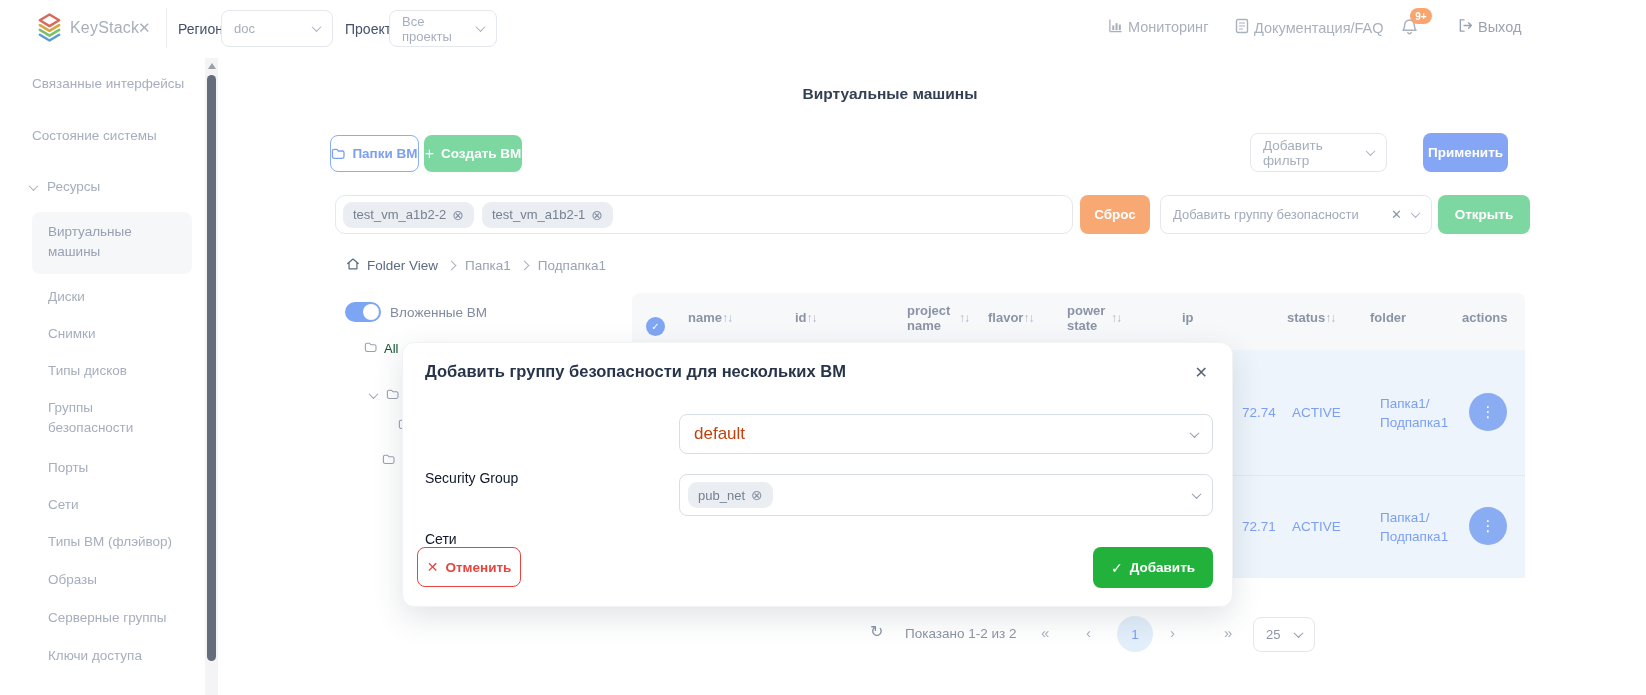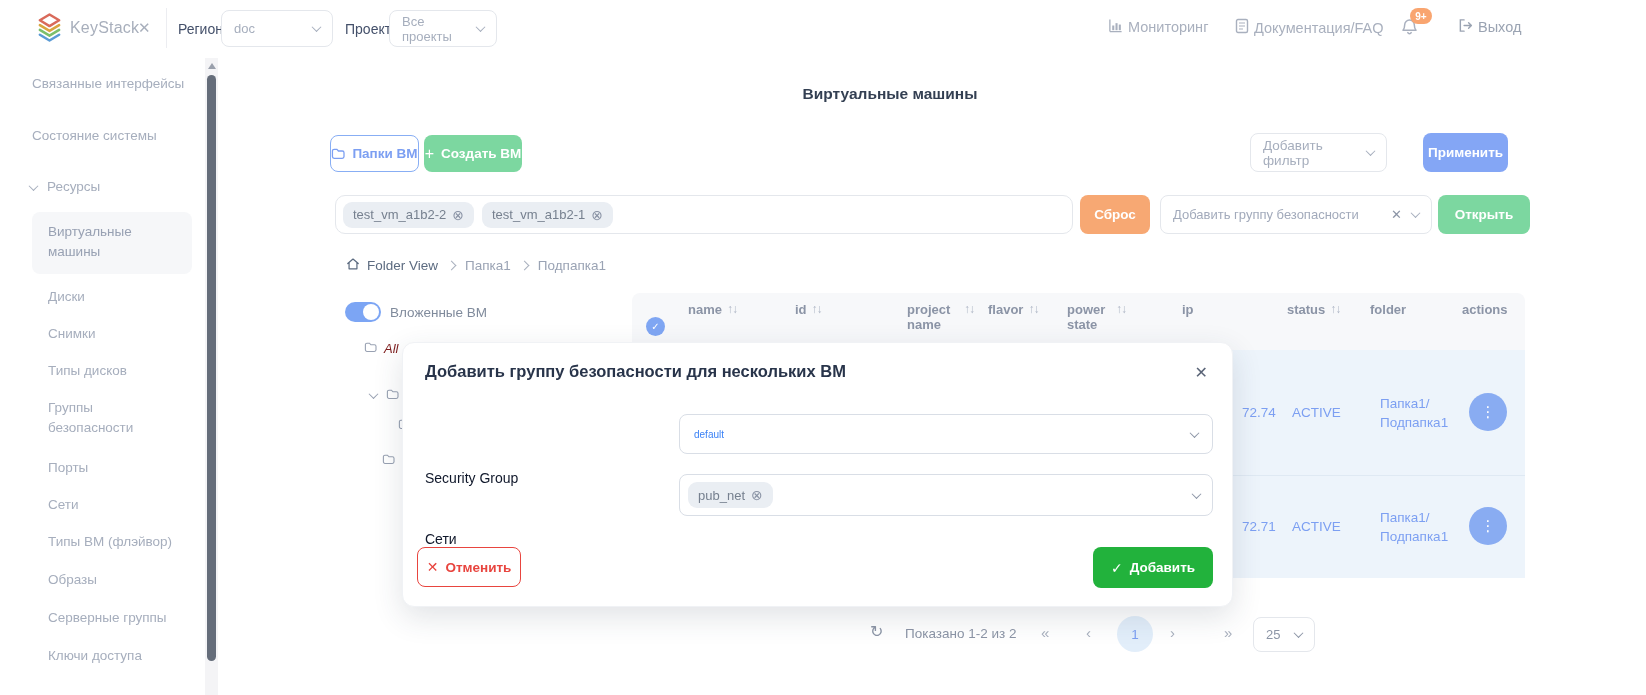--- a/index.html
+++ b/index.html
@@ -48,25 +48,25 @@
   .chip { background:#EAEEF3; border-radius:9px; height:26px; padding:0 10px; display:inline-flex;
           align-items:center; gap:6px; color:#76808F; font-size:13px; cursor:default; }
   .chip .x { color:#8A93A5; font-size:14px; cursor:pointer; }
   
   .crumb-home { color:#5C6B80; font-size:13.5px; gap:7px; cursor:pointer; }
   .crumb { color:#9AA3B4; font-size:13.5px; cursor:pointer; }
   .crumb-sep { color:#A9B0BE; }
   .toggle { background:#7CA5F4; border-radius:10px; cursor:pointer; }
   .toggle-knob { position:absolute; right:2px; top:2px; width:16px; height:16px; background:#fff; border-radius:50%; }
   .toggle-label { color:#808B9C; font-size:13.5px; }
-  .tree-txt { color:#7f1d1d; font-size:13px;font-style:italic; }
+  .tree-txt { color:#14532d; font-size:13px; }
   .icon-gray { color:#98A1B2; }
   
   .t-head { background:#F7F8FA; border-radius:8px 8px 0 0; }
-  .th { position:absolute; top:302px; height:57px; display:flex; align-items:flex-start; gap:5px;
+  .th { position:absolute; top:289px; height:57px; display:flex; align-items:center; 
         color:#8B94A6; font-size:13px; font-weight:bold; cursor:pointer; }
   .sort { color:#AFB7C6; font-size:12px; letter-spacing:-1px; font-weight:normal; }
   .checkbox { width:19px; height:19px; border-radius:50%; background:#7FA6F3; color:#fff;
               display:flex; align-items:center; justify-content:center; font-size:10px; cursor:pointer; }
   .row { background:#EDF4FB; }
   .cell-blue { color:#7C9FF2; font-size:13.5px; }
   .kebab { width:38px; height:38px; border-radius:50%; background:#89ACF2; color:#fff;
            display:flex; align-items:center; justify-content:center; font-size:15px; cursor:pointer; }
   
   .pg-txt { color:#8C95A6; font-size:13.5px; }
@@ -74,21 +74,21 @@
   .pg-page { width:36px; height:36px; border-radius:50%; background:#E2EEFA; color:#7C9FF2;
              font-size:13.5px; display:flex; align-items:center; justify-content:center; cursor:pointer; }
   
   .modal { background:#fff; border:1px solid #F0F2F5; border-radius:12px;
            box-shadow:0 10px 30px rgba(45,58,80,.14); }
   .modal-title { color:#28344A; font-size:16.5px; font-weight:bold; }
   .modal-close { color:#5A6477; font-size:16px; cursor:pointer; }
   .modal-label { color:#0f172a; font-size:14px;margin-top:44px; }
   .modal-sel { border:1px solid #D9DEE6; border-radius:8px; background:#fff; display:flex;
                align-items:center; padding:0 14px; justify-content:space-between; cursor:pointer; }
-  .modal-sel .val { color:#3b82f6; font-size:10px; }
+  .modal-sel .val { color:#c2410c; font-size:17px; }
   .modal-sel .chev { color:#8C95A6; }
 </style>
 </head>
 <body>
 
 <div id="app">
 
   <span class="abs" style="left:36px;top:12px;">
     <svg width="27" height="31" viewBox="0 0 28 31">
       <g fill="none" stroke-width="2.6" stroke-linejoin="round" stroke-linecap="round">

